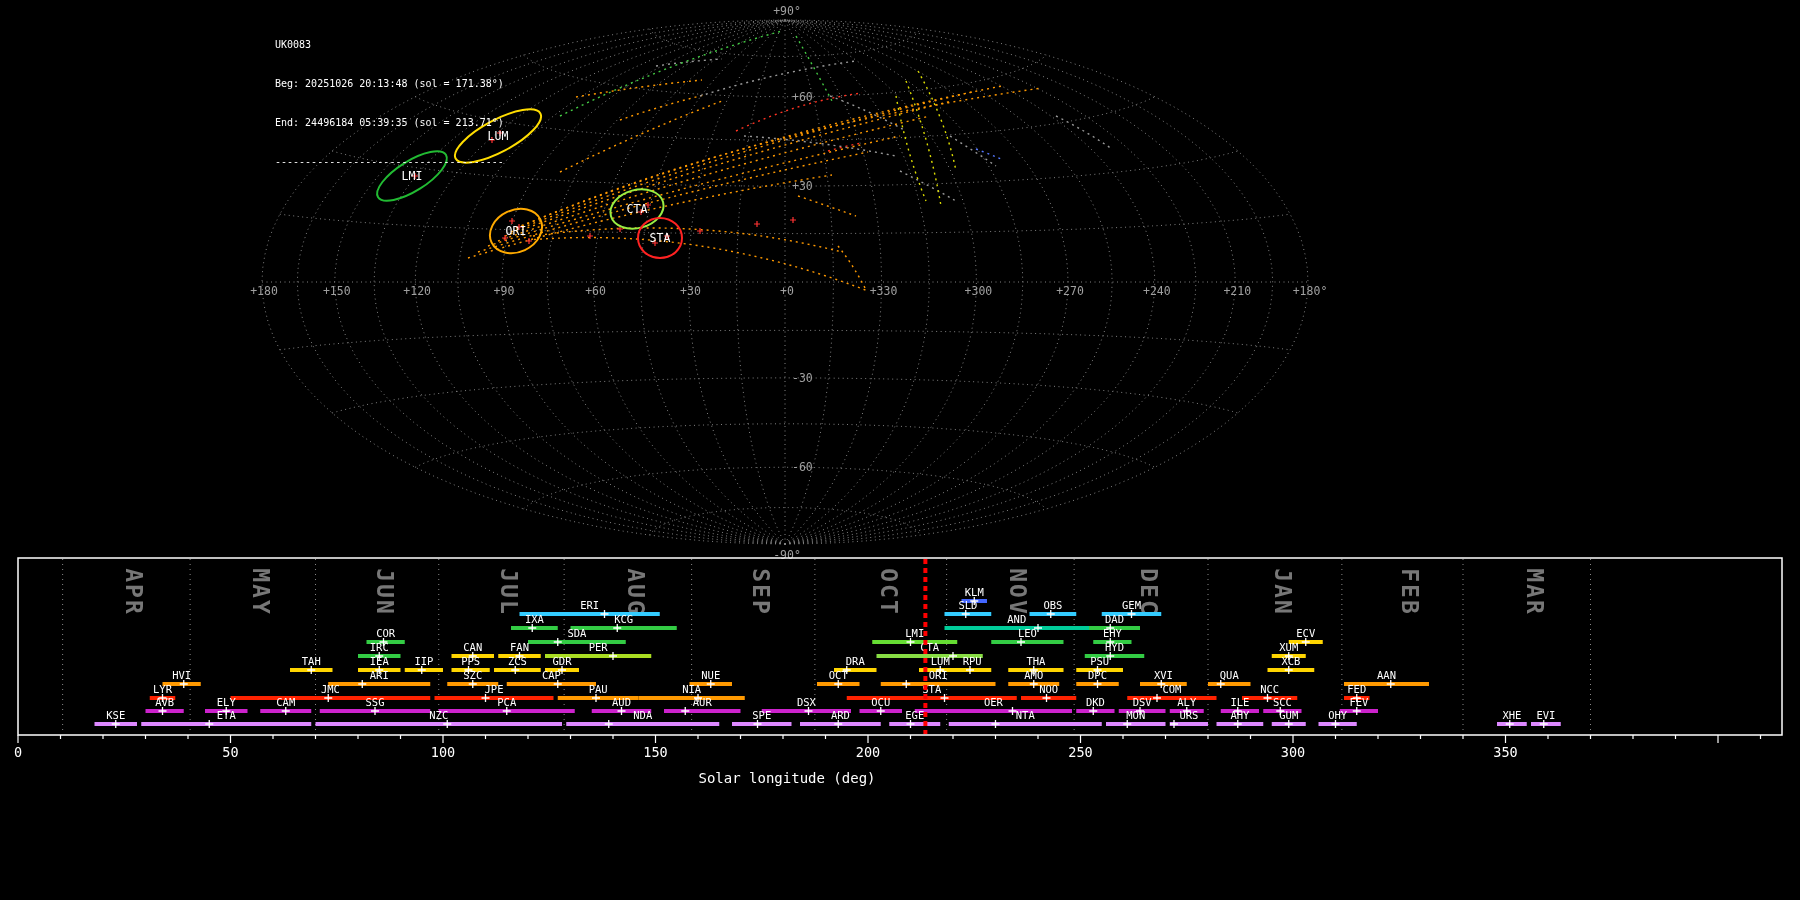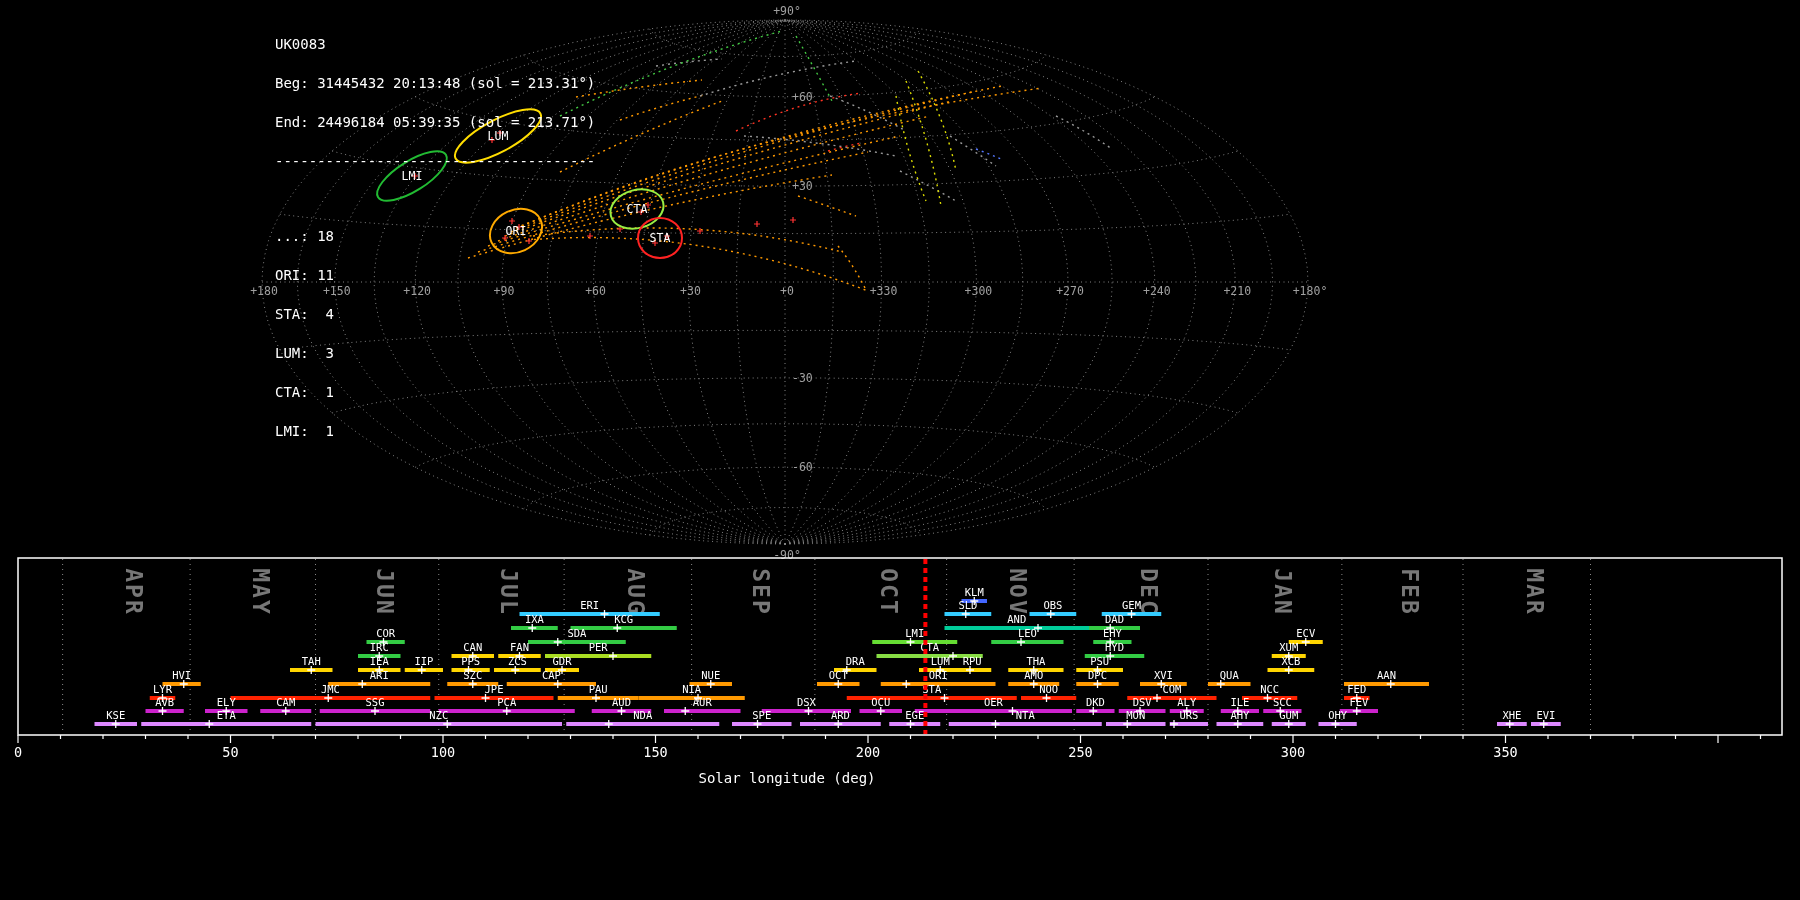--- a/index.html
+++ b/index.html
@@ -1,43 +1,35 @@
 <!DOCTYPE html>
 <html><head>
 <meta charset="utf-8">
 <style>
   html,body{margin:0;padding:0;background:#000;}
   body{width:1800px;height:900px;position:relative;overflow:hidden;
        font-family:"DejaVu Sans Mono","Liberation Mono",monospace;}
   #stage{position:absolute;left:0;top:0;width:1800px;height:900px;}
-  #header-block{position:absolute;left:275px;top:12px;color:#fff;font-size:14px;
+  #header-block{position:absolute;left:275px;top:12px;color:#fff;font-size:10px;
        line-height:13px;white-space:pre;z-index:5;}
   #header-block .sep{letter-spacing:0;}
   #header-block .counts{margin-top:10px;}
   svg{position:absolute;left:0;top:0;}
   text{font-family:"DejaVu Sans Mono","Liberation Mono",monospace;}
 </style>
 </head>
 <body>
 
 <div id="stage">
 
   <div id="header-block">
     <div>UK0083</div>
-    <div>Beg: 31445432 20:13:48 (sol = 213.31°)</div>
+    <div>Beg: 20251026 20:13:48 (sol = 171.38°)</div>
     <div>End: 24496184 05:39:35 (sol = 213.71°)</div>
     <div class="sep">--------------------------------------</div>
-    <div class="counts">
-      <div>...: 18</div>
-      <div>ORI: 11</div>
-      <div>STA:  4</div>
-      <div>LUM:  3</div>
-      <div>CTA:  1</div>
-      <div>LMI:  1</div>
-    </div>
   </div>
 
   <svg id="scene" width="1800" height="900">
     <g id="skymap">
         <g fill="none" stroke="#9a9a9a" stroke-width="1" stroke-dasharray="1 3.5" opacity="0.85">
           <path d="M785.0,544.0 L757.6,543.6 L730.3,542.6 L703.2,540.8 L676.3,538.3 L649.6,535.1 L623.4,531.2 L597.6,526.6 L572.3,521.3 L547.6,515.4 L523.5,508.9 L500.2,501.7 L477.6,494.0 L455.9,485.6 L435.0,476.7 L415.2,467.3 L396.3,457.3 L378.6,446.9 L361.9,436.0 L346.4,424.7 L332.1,413.0 L319.0,400.9 L307.2,388.6 L296.7,375.9 L287.6,363.0 L279.8,349.8 L273.4,336.5 L268.4,323.0 L264.9,309.4 L262.7,295.7 L262.0,282.0 L262.7,268.3 L264.9,254.6 L268.4,241.0 L273.4,227.5 L279.8,214.2 L287.6,201.0 L296.7,188.1 L307.2,175.4 L319.0,163.1 L332.1,151.0 L346.4,139.3 L361.9,128.0 L378.6,117.1 L396.3,106.7 L415.2,96.7 L435.0,87.3 L455.9,78.4 L477.6,70.0 L500.2,62.3 L523.5,55.1 L547.6,48.6 L572.3,42.7 L597.6,37.4 L623.4,32.8 L649.6,28.9 L676.3,25.7 L703.2,23.2 L730.3,21.4 L757.6,20.4 L785.0,20.0"></path>
           <path d="M785.0,544.0 L758.0,542.8 L731.2,540.8 L704.7,538.2 L678.6,534.9 L653.0,530.9 L627.9,526.3 L603.4,521.1 L579.5,515.2 L556.3,508.8 L533.8,501.8 L512.1,494.3 L491.3,486.3 L471.3,477.7 L452.3,468.7 L434.2,459.3 L417.1,449.4 L401.0,439.1 L386.0,428.5 L372.1,417.5 L359.4,406.2 L347.7,394.6 L337.2,382.7 L328.0,370.6 L319.9,358.4 L313.0,345.9 L307.4,333.3 L303.0,320.6 L299.8,307.8 L298.0,294.9 L297.3,282.0 L298.0,269.1 L299.8,256.2 L303.0,243.4 L307.4,230.7 L313.0,218.1 L319.9,205.6 L328.0,193.4 L337.2,181.3 L347.7,169.4 L359.4,157.8 L372.1,146.5 L386.0,135.5 L401.0,124.9 L417.1,114.6 L434.2,104.7 L452.3,95.3 L471.3,86.3 L491.3,77.7 L512.1,69.7 L533.8,62.2 L556.3,55.2 L579.5,48.8 L603.4,42.9 L627.9,37.7 L653.0,33.1 L678.6,29.1 L704.7,25.8 L731.2,23.2 L758.0,21.2 L785.0,20.0"></path>
           <path d="M785.0,544.0 L758.7,541.9 L732.9,539.1 L707.5,535.7 L682.7,531.6 L658.4,527.0 L634.8,521.8 L611.8,516.0 L589.6,509.7 L568.0,502.8 L547.3,495.5 L527.4,487.7 L508.4,479.5 L490.2,470.8 L472.9,461.8 L456.6,452.3 L441.2,442.6 L426.8,432.4 L413.4,422.0 L401.0,411.3 L389.6,400.4 L379.2,389.2 L370.0,377.8 L361.7,366.3 L354.6,354.5 L348.6,342.7 L343.6,330.7 L339.7,318.6 L337.0,306.4 L335.3,294.2 L334.7,282.0 L335.3,269.8 L337.0,257.6 L339.7,245.4 L343.6,233.3 L348.6,221.3 L354.6,209.5 L361.7,197.7 L370.0,186.2 L379.2,174.8 L389.6,163.6 L401.0,152.7 L413.4,142.0 L426.8,131.6 L441.2,121.4 L456.6,111.7 L472.9,102.2 L490.2,93.2 L508.4,84.5 L527.4,76.3 L547.3,68.5 L568.0,61.2 L589.6,54.3 L611.8,48.0 L634.8,42.2 L658.4,37.0 L682.7,32.4 L707.5,28.3 L732.9,24.9 L758.7,22.1 L785.0,20.0"></path>
           <path d="M785.0,544.0 L760.0,541.1 L735.5,537.5 L711.6,533.4 L688.3,528.7 L665.7,523.4 L643.8,517.6 L622.6,511.4 L602.2,504.6 L582.5,497.5 L563.7,489.9 L545.6,481.9 L528.4,473.5 L512.0,464.8 L496.5,455.7 L481.9,446.4 L468.2,436.7 L455.3,426.8 L443.4,416.6 L432.4,406.2 L422.3,395.5 L413.2,384.7 L405.0,373.7 L397.8,362.6 L391.5,351.3 L386.2,339.9 L381.8,328.5 L378.4,316.9 L376.0,305.3 L374.6,293.7 L374.1,282.0 L374.6,270.3 L376.0,258.7 L378.4,247.1 L381.8,235.5 L386.2,224.1 L391.5,212.7 L397.8,201.4 L405.0,190.3 L413.2,179.3 L422.3,168.5 L432.4,157.8 L443.4,147.4 L455.3,137.2 L468.2,127.3 L481.9,117.6 L496.5,108.3 L512.0,99.2 L528.4,90.5 L545.6,82.1 L563.7,74.1 L582.5,66.5 L602.2,59.4 L622.6,52.6 L643.8,46.4 L665.7,40.6 L688.3,35.3 L711.6,30.6 L735.5,26.5 L760.0,22.9 L785.0,20.0"></path>
           <path d="M785.0,544.0 L761.6,540.3 L738.8,536.0 L716.8,531.2 L695.4,525.9 L674.7,520.1 L654.7,513.9 L635.5,507.2 L617.1,500.2 L599.4,492.7 L582.4,484.9 L566.3,476.8 L551.0,468.3 L536.4,459.6 L522.7,450.5 L509.7,441.2 L497.6,431.7 L486.3,421.9 L475.8,411.9 L466.2,401.8 L457.3,391.4 L449.3,380.9 L442.2,370.3 L435.9,359.5 L430.4,348.7 L425.7,337.7 L421.9,326.6 L419.0,315.5 L416.9,304.4 L415.6,293.2 L415.2,282.0 L415.6,270.8 L416.9,259.6 L419.0,248.5 L421.9,237.4 L425.7,226.3 L430.4,215.3 L435.9,204.5 L442.2,193.7 L449.3,183.1 L457.3,172.6 L466.2,162.2 L475.8,152.1 L486.3,142.1 L497.6,132.3 L509.7,122.8 L522.7,113.5 L536.4,104.4 L551.0,95.7 L566.3,87.2 L582.4,79.1 L599.4,71.3 L617.1,63.8 L635.5,56.8 L654.7,50.1 L674.7,43.9 L695.4,38.1 L716.8,32.8 L738.8,28.0 L761.6,23.7 L785.0,20.0"></path>

